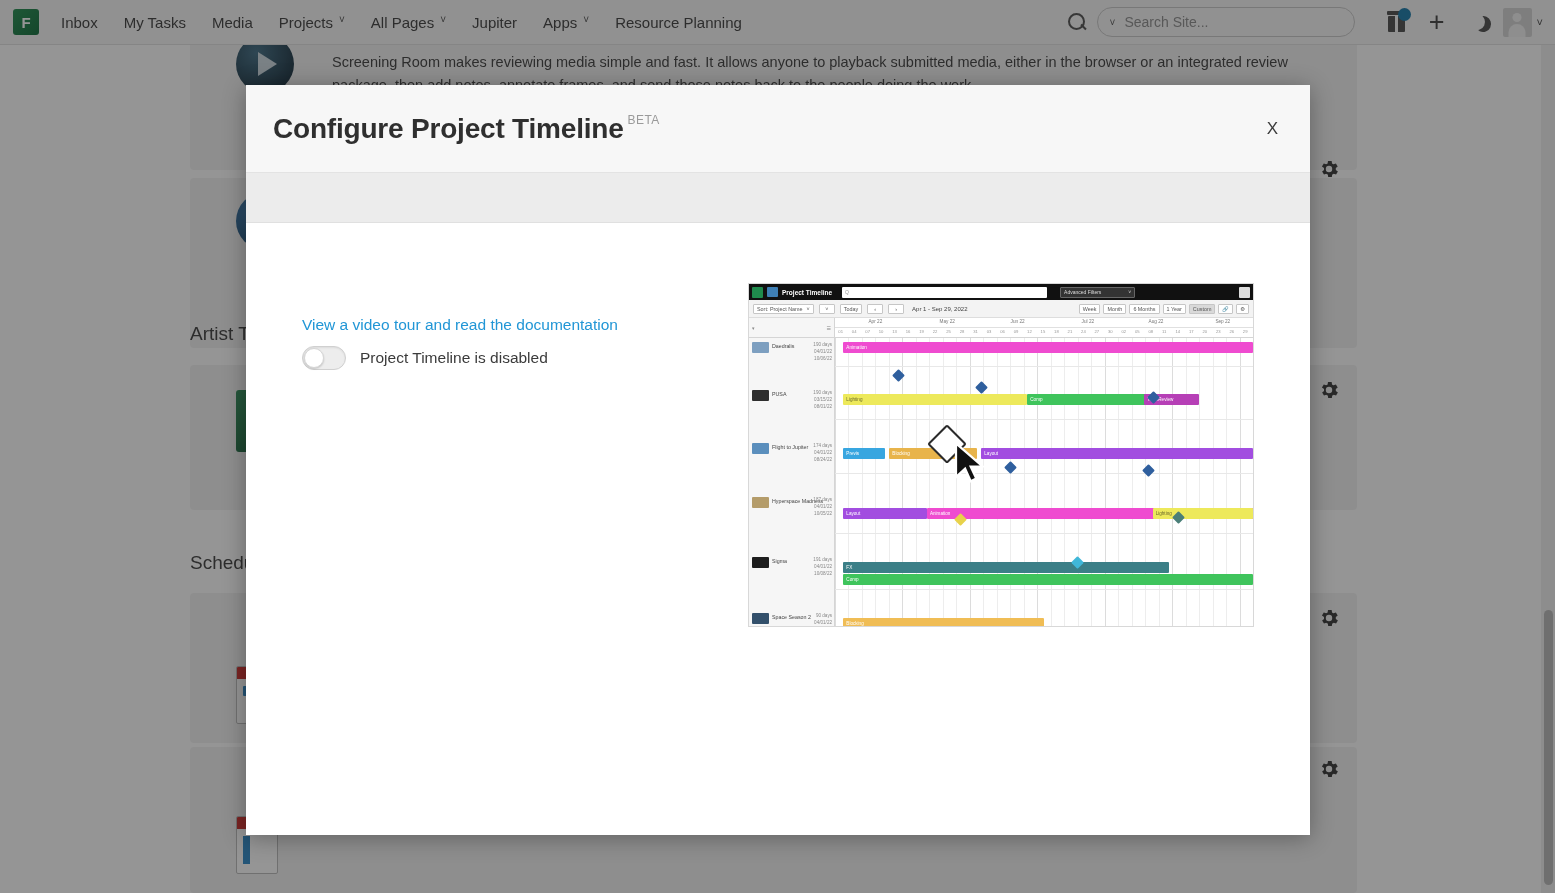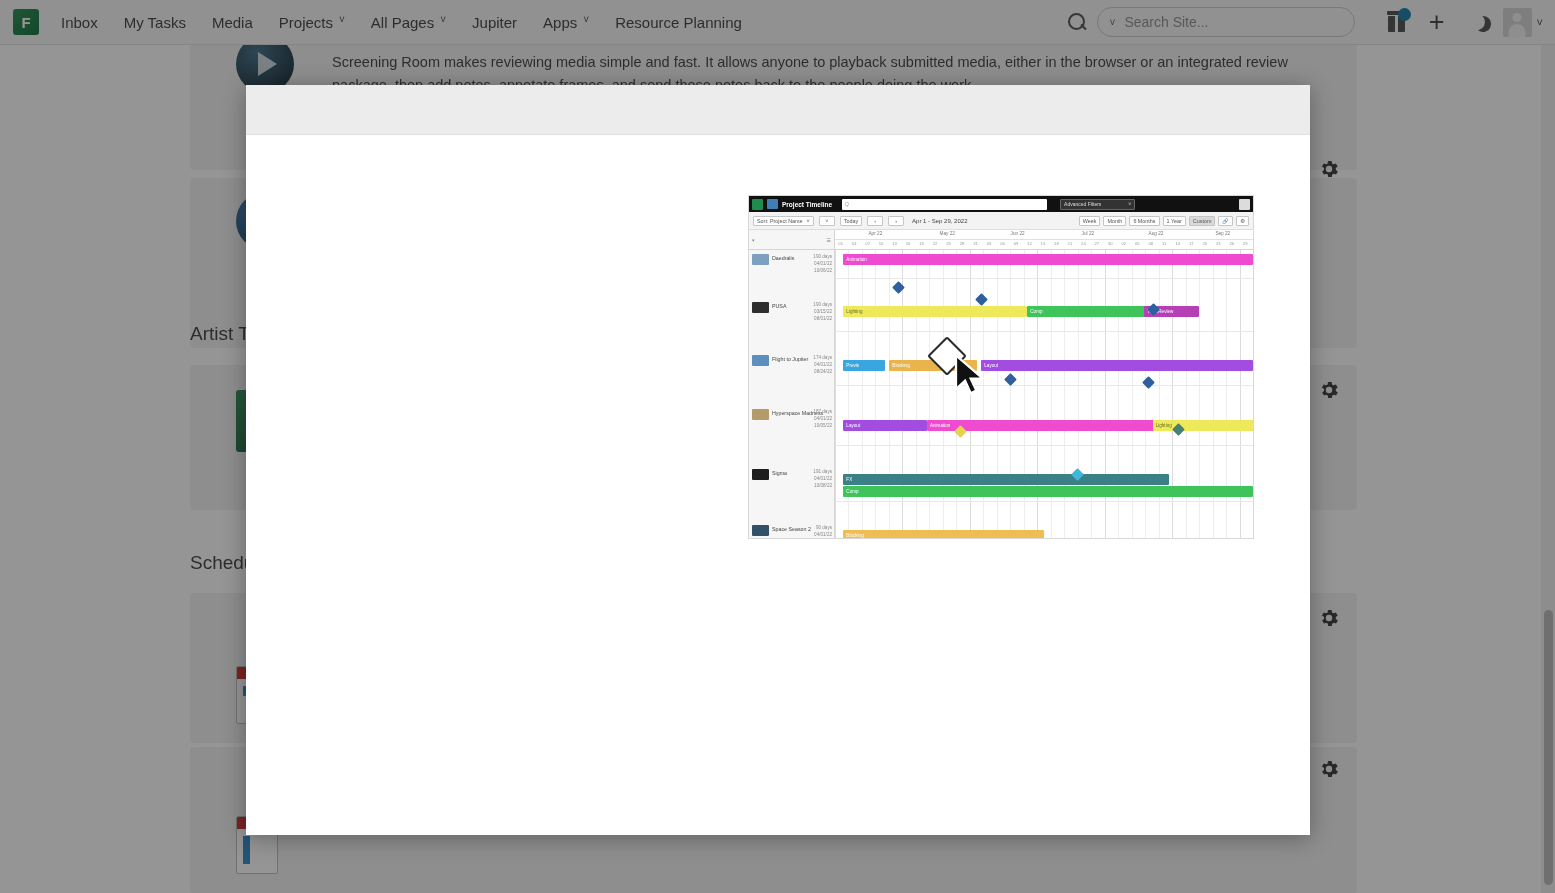--- a/index.html
+++ b/index.html
@@ -406,27 +406,39 @@
     </div>
     <div class="avatar-wrap">
       <div class="avatar"></div>
       <span class="avatar-chev">˅</span>
     </div>
   </div>
 </div>
 
 <div class="modal">
 
+  <div class="modal-head">
+    <span class="modal-title">Configure Project Timeline</span>
+    <span class="beta">BETA</span>
+    <span class="modal-close">X</span>
+  </div>
 
   <div class="tabs">
   </div>
 
   <div class="modal-body">
 
     <div class="body-left">
+      <a class="body-link">View a video tour and read the documentation</a>
+      <div class="toggle-row">
+        <div class="toggle">
+          <div class="knob"></div>
+        </div>
+        <span class="toggle-label">Project Timeline is disabled</span>
+      </div>
     </div>
 
     <div class="preview">
 
       <div class="gantt-topbar">
         <div class="gt-logo"></div>
         <div class="gt-ico"></div>
         <span class="gt-title">Project Timeline</span>
         <div class="gt-search">
           <span>Q</span>

